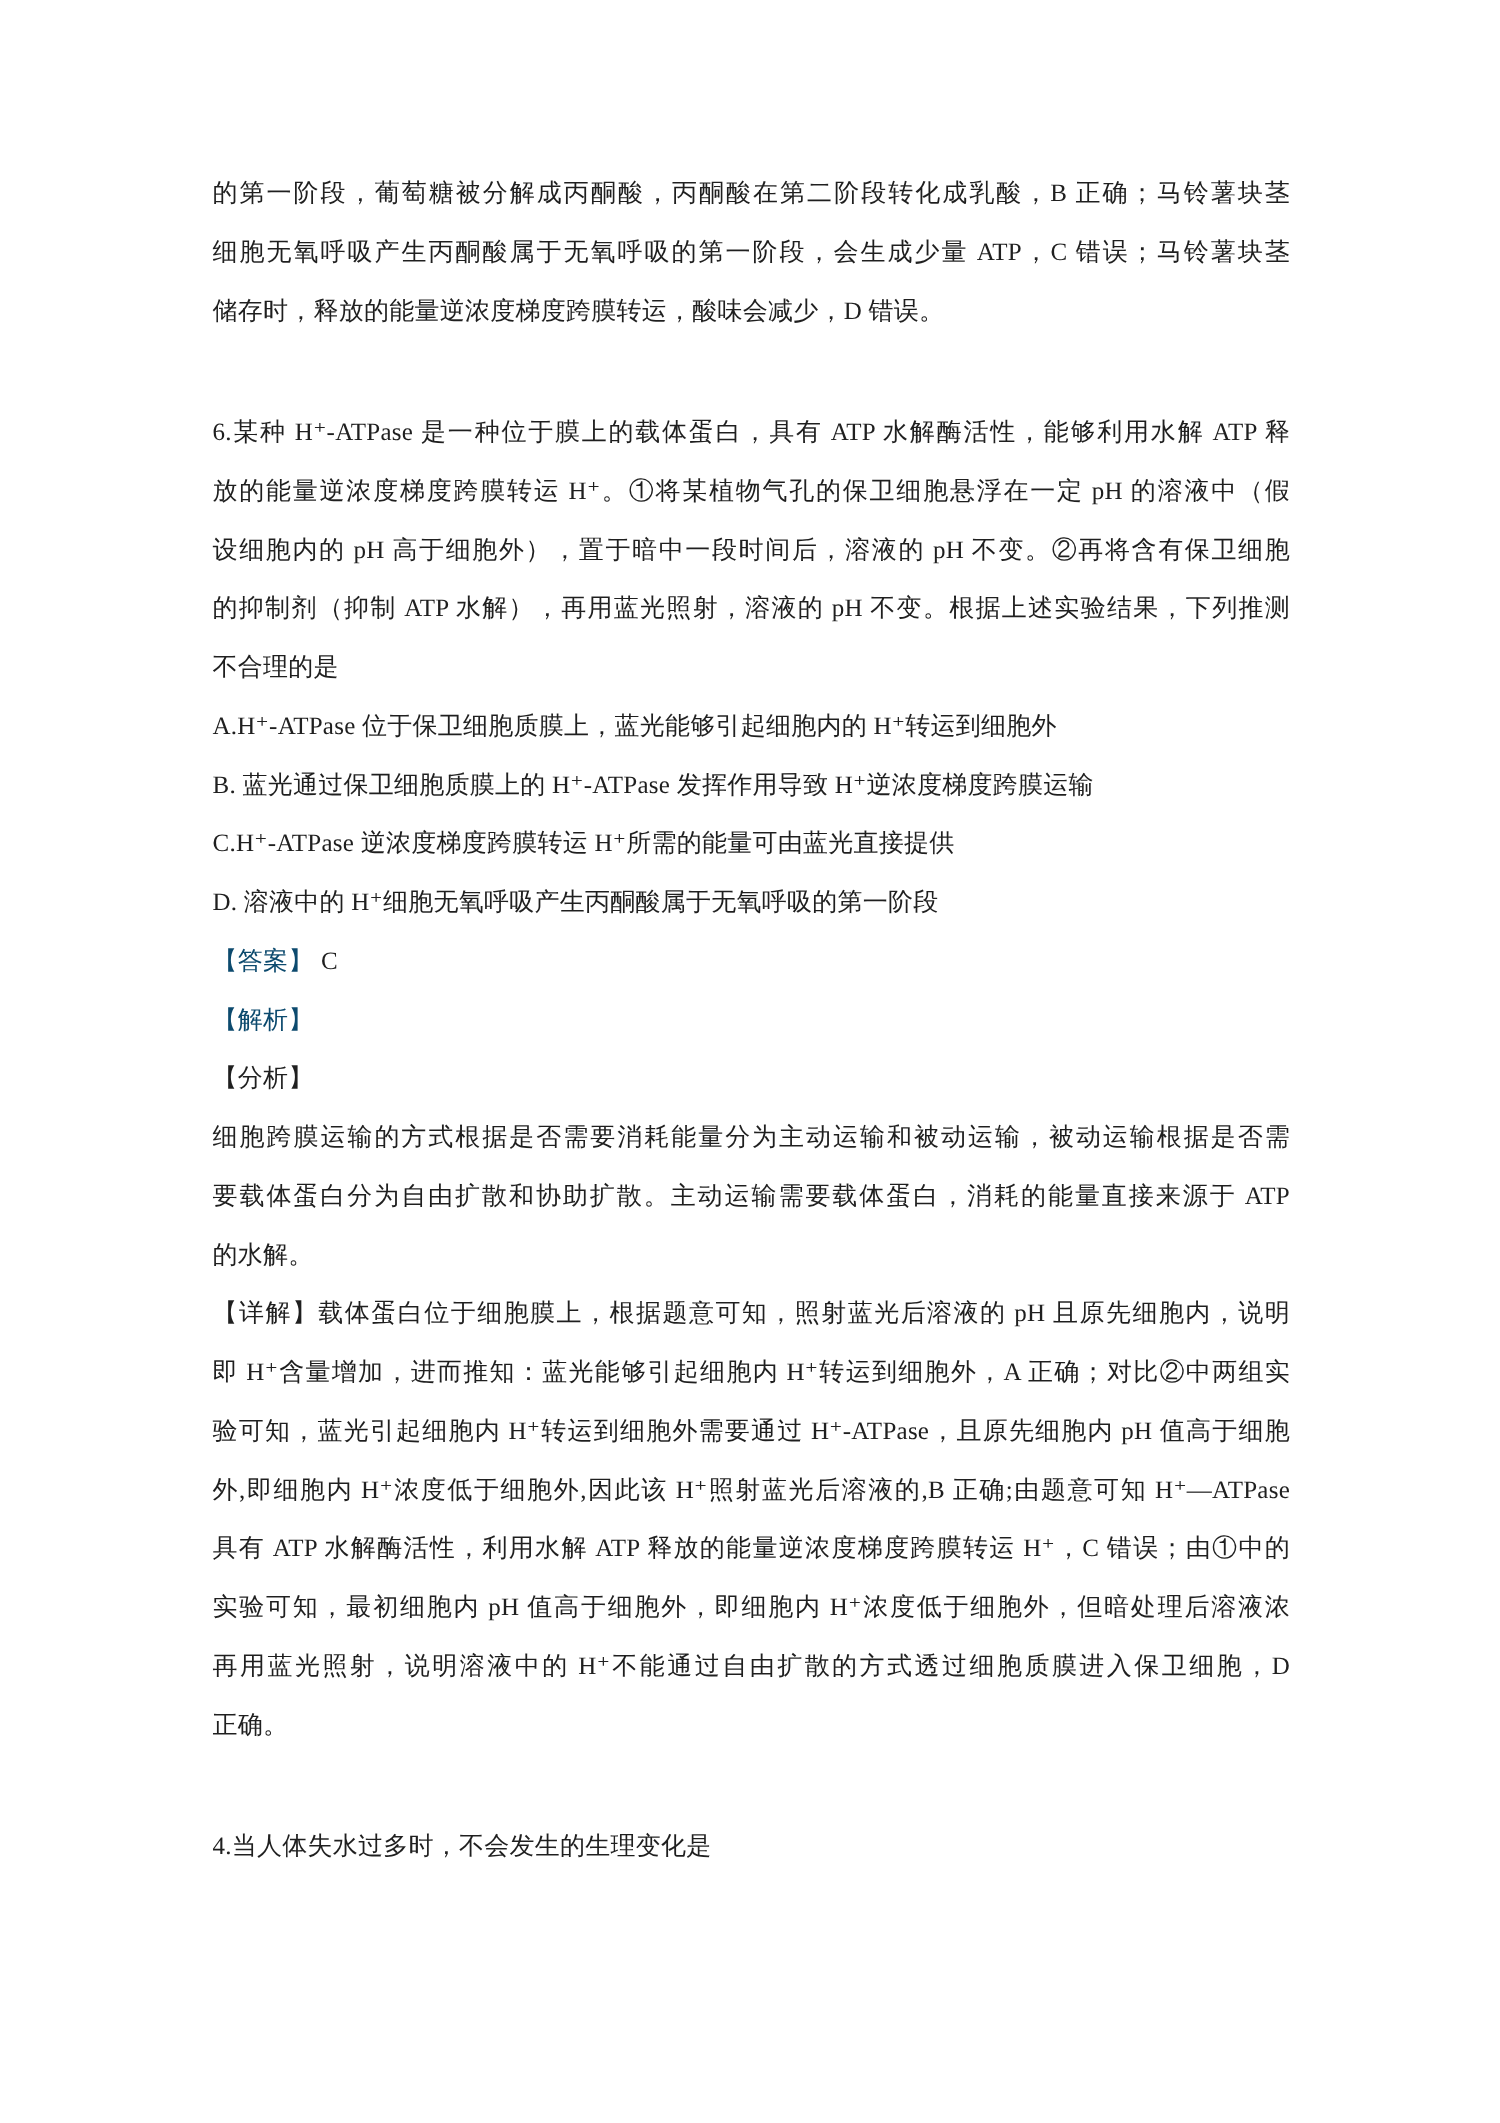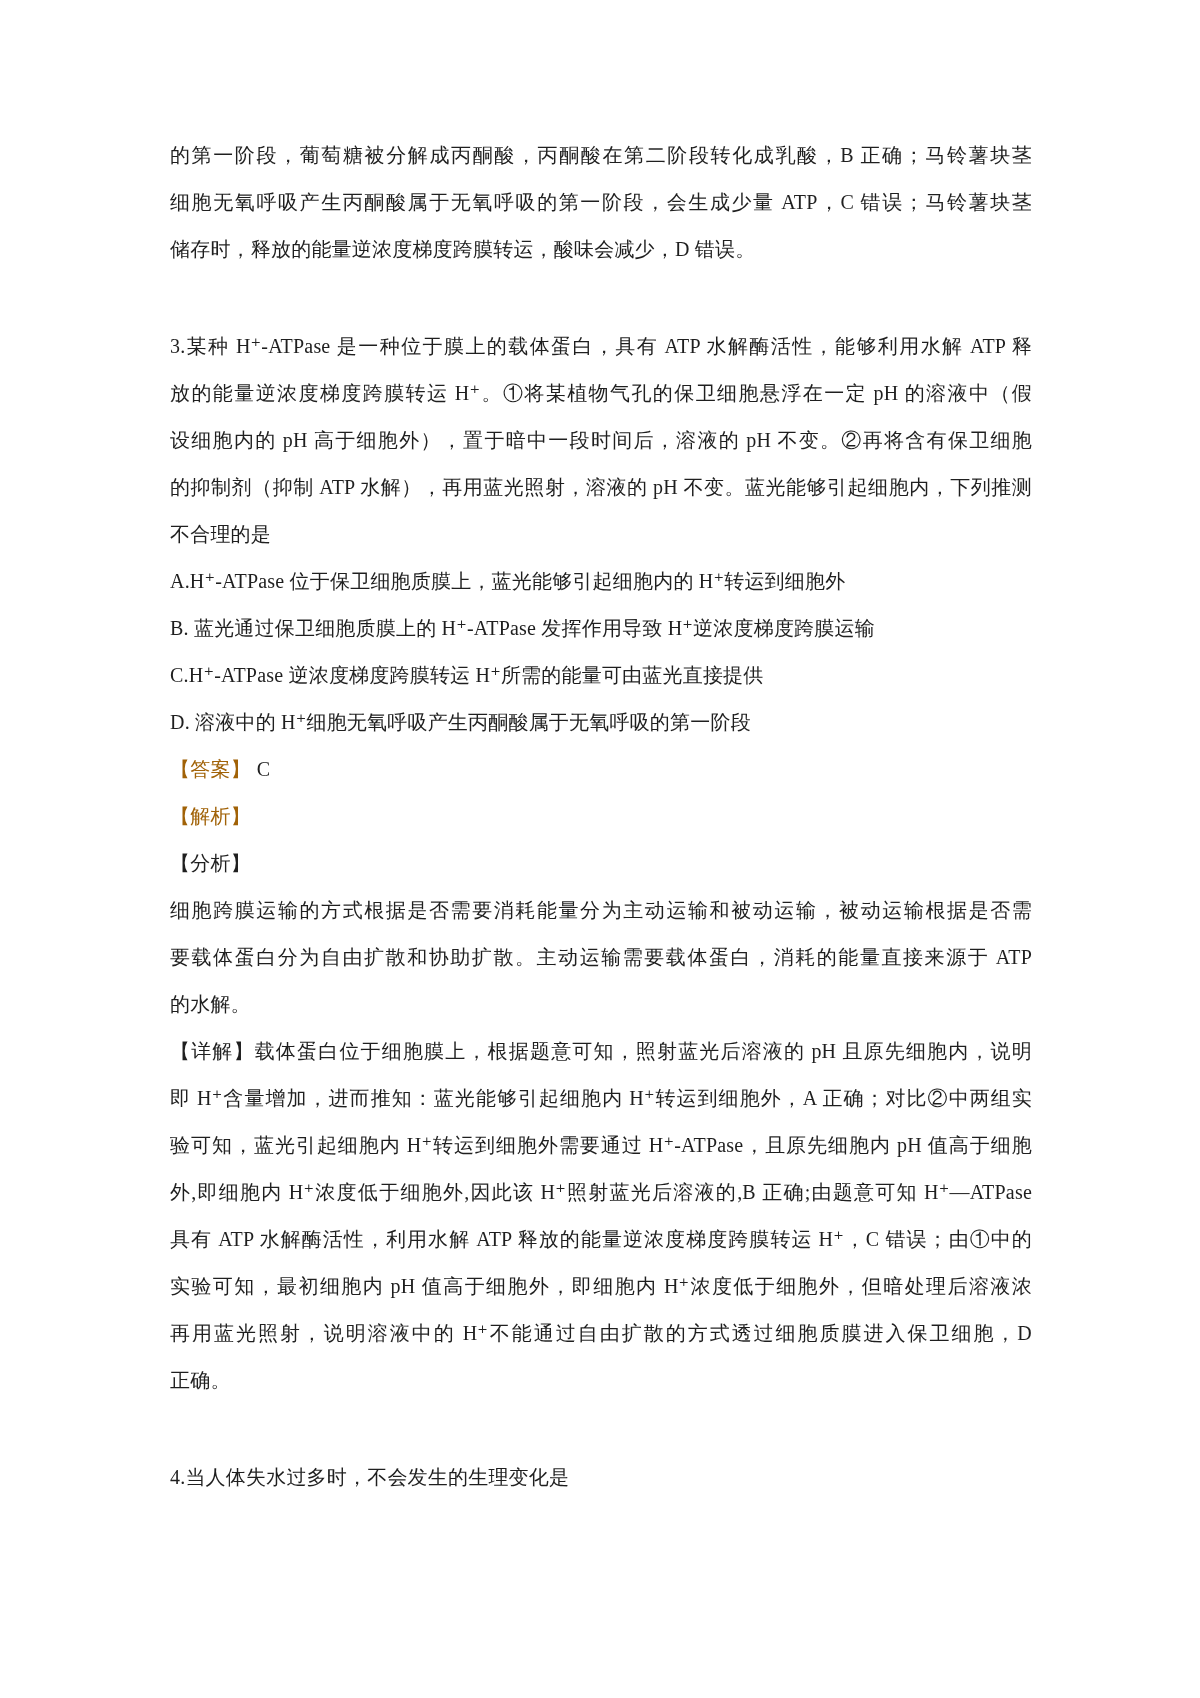--- a/index.html
+++ b/index.html
@@ -32,45 +32,45 @@
   }
   .just {
     white-space: normal;
     text-align: justify;
     text-align-last: justify;
   }
   .gap {
     height: 50px;
   }
   .blue {
-    color: #a16207;
+    color: #0c4a6e;
   }
   .ans-val {
     margin-left: 6px;
   }
 </style>
 </head>
 <body>
 
 <div class="page">
   <div class="doc">
 
     <div>
       <div class="line just">的第一阶段，葡萄糖被分解成丙酮酸，丙酮酸在第二阶段转化成乳酸，B 正确；马铃薯块茎</div>
       <div class="line just">细胞无氧呼吸产生丙酮酸属于无氧呼吸的第一阶段，会生成少量 ATP，C 错误；马铃薯块茎</div>
       <div class="line">储存时，释放的能量逆浓度梯度跨膜转运，酸味会减少，D 错误。</div>
     </div>
 
     <div class="gap"></div>
 
     <div>
-      <div class="line just">3.某种 H⁺-ATPase 是一种位于膜上的载体蛋白，具有 ATP 水解酶活性，能够利用水解 ATP 释</div>
+      <div class="line just">6.某种 H⁺-ATPase 是一种位于膜上的载体蛋白，具有 ATP 水解酶活性，能够利用水解 ATP 释</div>
       <div class="line just">放的能量逆浓度梯度跨膜转运 H⁺。①将某植物气孔的保卫细胞悬浮在一定 pH 的溶液中（假</div>
       <div class="line just">设细胞内的 pH 高于细胞外），置于暗中一段时间后，溶液的 pH 不变。②再将含有保卫细胞</div>
-      <div class="line just">的抑制剂（抑制 ATP 水解），再用蓝光照射，溶液的 pH 不变。蓝光能够引起细胞内，下列推测</div>
+      <div class="line just">的抑制剂（抑制 ATP 水解），再用蓝光照射，溶液的 pH 不变。根据上述实验结果，下列推测</div>
       <div class="line">不合理的是</div>
     </div>
 
     <div>
       <div class="line">A.H⁺-ATPase 位于保卫细胞质膜上，蓝光能够引起细胞内的 H⁺转运到细胞外</div>
       <div class="line">B. 蓝光通过保卫细胞质膜上的 H⁺-ATPase 发挥作用导致 H⁺逆浓度梯度跨膜运输</div>
       <div class="line">C.H⁺-ATPase 逆浓度梯度跨膜转运 H⁺所需的能量可由蓝光直接提供</div>
       <div class="line">D. 溶液中的 H⁺细胞无氧呼吸产生丙酮酸属于无氧呼吸的第一阶段</div>
     </div>
 

